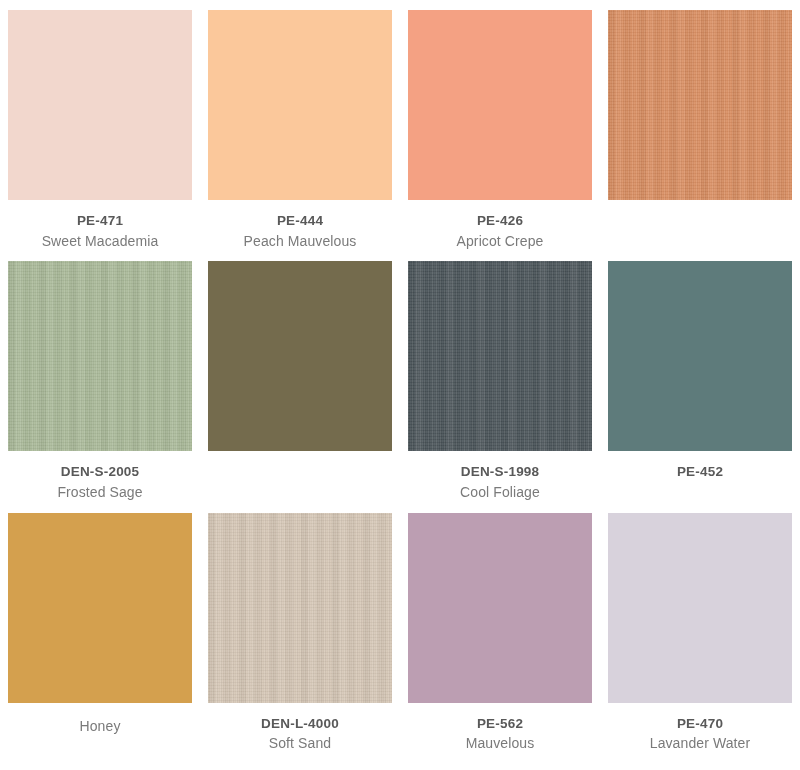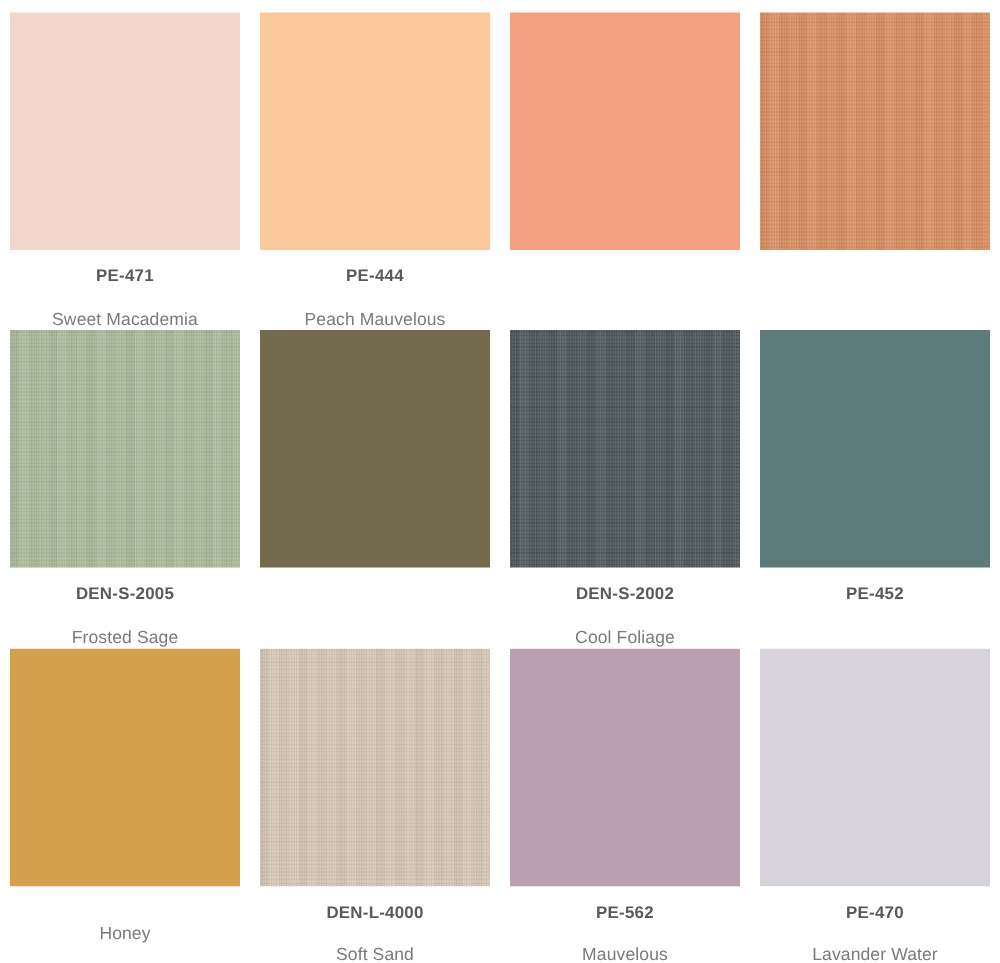--- a/index.html
+++ b/index.html
@@ -92,21 +92,21 @@
     color: #595959;
     letter-spacing: 0.2px;
   }
 
   .swatch-name {
     display: block;
     font-size: 14px;
     font-weight: normal;
     color: #7a7a7a;
     letter-spacing: 0.1px;
-    margin-top: 16px;
+    margin-top: 2px;
   }
 </style>
 </head>
 <body style="background-color: rgb(255, 255, 255);">
 
 <div id="palette-grid">
     <div class="swatch-cell">
       <div class="swatch-chip" style="background-color: rgb(242, 215, 205);"></div>
       <div class="swatch-caption">
         <span class="swatch-code">PE-471</span>
@@ -115,38 +115,42 @@
     </div>
     <div class="swatch-cell">
       <div class="swatch-chip" style="background-color: rgb(251, 200, 155);"></div>
       <div class="swatch-caption">
         <span class="swatch-code">PE-444</span>
         <span class="swatch-name">Peach Mauvelous</span>
       </div>
     </div>
     <div class="swatch-cell">
       <div class="swatch-chip" style="background-color: rgb(244, 161, 131);"></div>
+      <div class="swatch-caption">
+        <span class="swatch-code">PE-426</span>
+        <span class="swatch-name">Apricot Crepe</span>
+      </div>
     </div>
     <div class="swatch-cell">
       <div class="swatch-chip textured" style="background-color: rgb(217, 141, 96);"></div>
     </div>
     <div class="swatch-cell">
       <div class="swatch-chip textured" style="background-color: rgb(169, 185, 152);"></div>
       <div class="swatch-caption">
         <span class="swatch-code">DEN-S-2005</span>
         <span class="swatch-name">Frosted Sage</span>
       </div>
     </div>
     <div class="swatch-cell">
       <div class="swatch-chip" style="background-color: rgb(116, 107, 77);"></div>
     </div>
     <div class="swatch-cell">
       <div class="swatch-chip textured" style="background-color: rgb(74, 84, 89);"></div>
       <div class="swatch-caption">
-        <span class="swatch-code">DEN-S-2002</span>
+        <span class="swatch-code">DEN-S-1998</span>
         <span class="swatch-name">Cool Foliage</span>
       </div>
     </div>
     <div class="swatch-cell">
       <div class="swatch-chip" style="background-color: rgb(94, 123, 123);"></div>
       <div class="swatch-caption">
         <span class="swatch-code">PE-452</span>
       </div>
     </div>
     <div class="swatch-cell">

